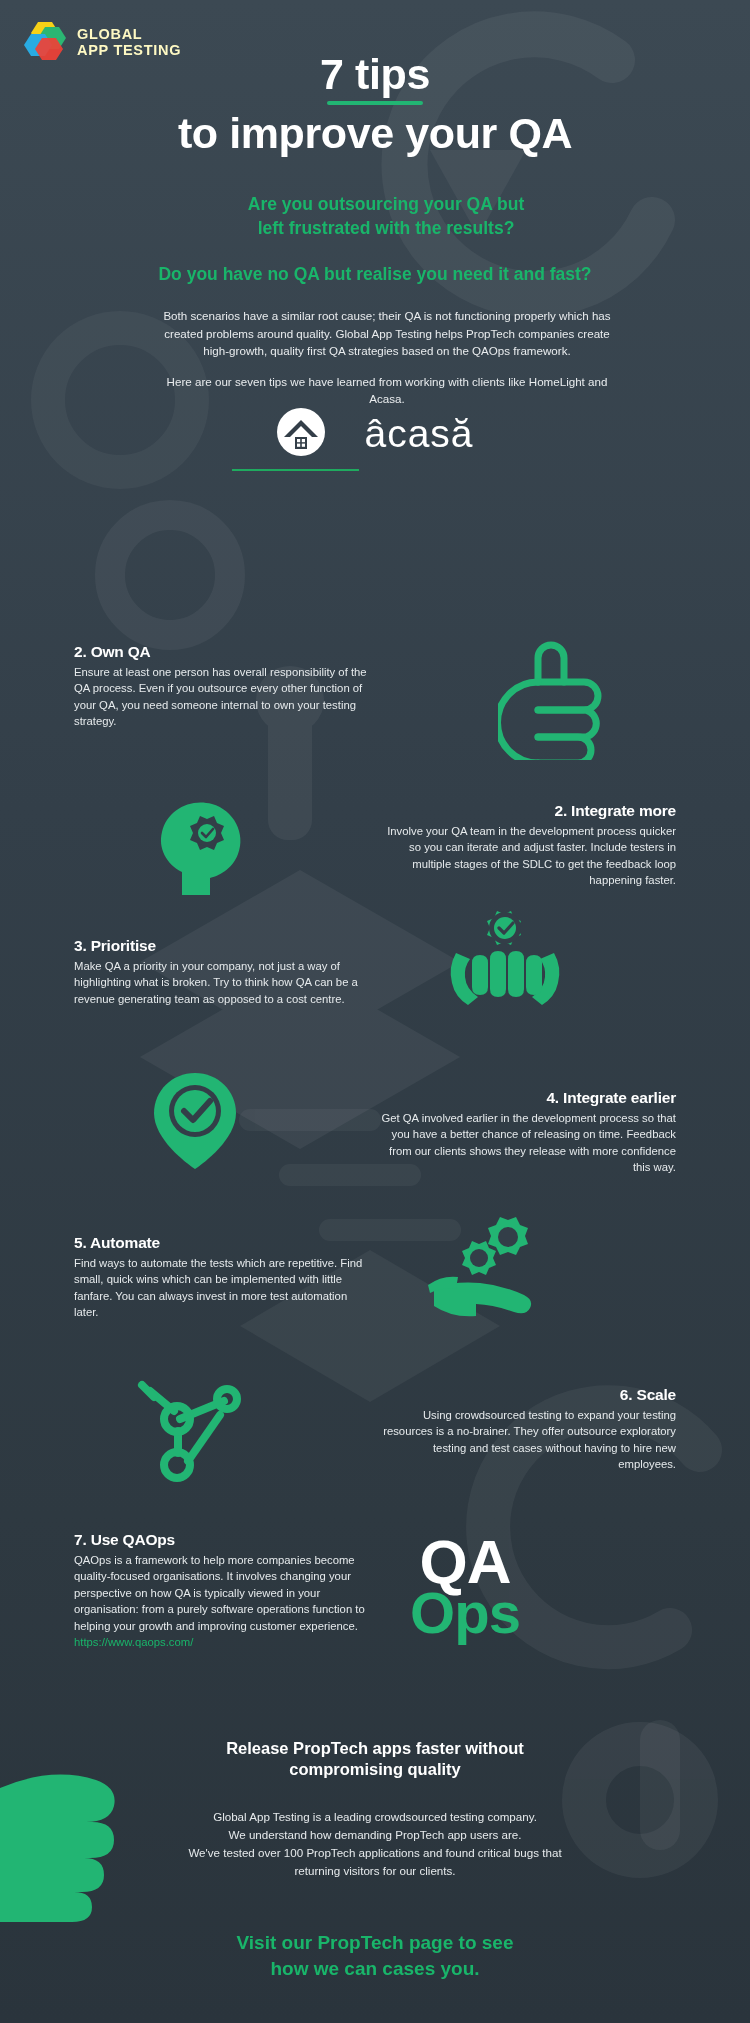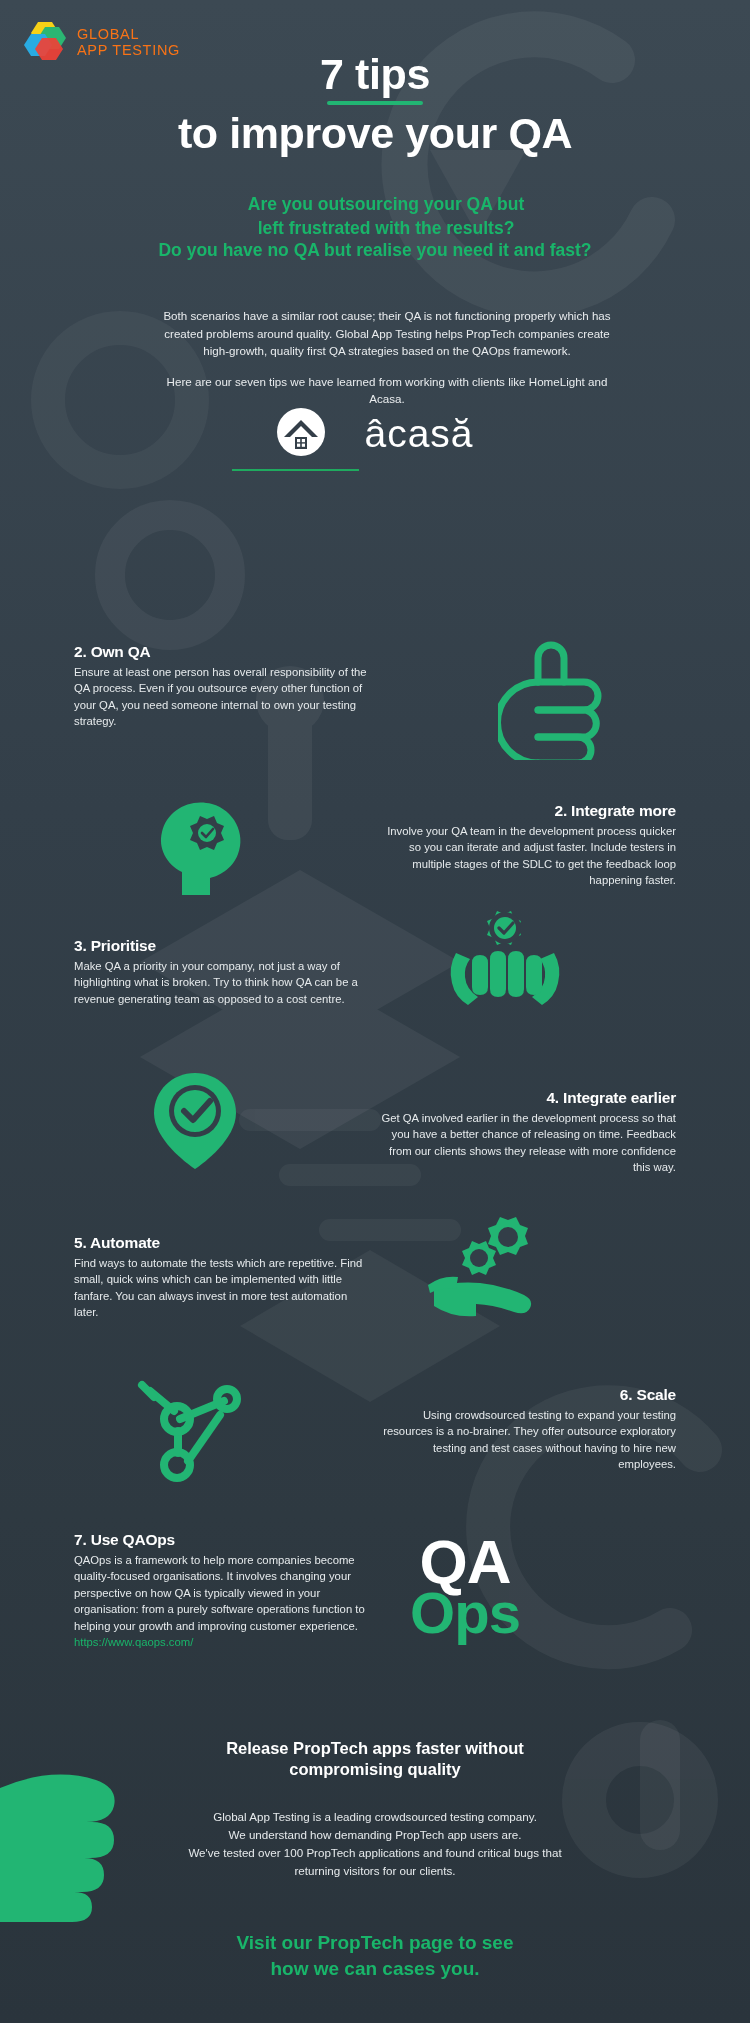--- a/index.html
+++ b/index.html
@@ -8,31 +8,31 @@
     width:750px; height:2023px; position:relative; overflow:hidden;
     font-family:"Liberation Sans", sans-serif;
     background:linear-gradient(180deg,#3b4852 0%,#333f49 35%,#2f3a44 70%,#2b353e 100%);
     color:#ffffff;
   }
   .bg{ position:absolute; inset:0; overflow:hidden; pointer-events:none; z-index:0; }
   .stage{ position:relative; z-index:2; }
 
   
   .logo-wrap{ position:absolute; top:18px; left:22px; display:flex; align-items:center; gap:9px; }
-  .logo-text{ line-height:1.08; font-size:14.5px; letter-spacing:.7px; font-weight:400; color:#f97316; }
+  .logo-text{ line-height:1.08; font-size:14.5px; letter-spacing:.7px; font-weight:700; color:#fef9c3; }
 
   
   .title-block{ position:absolute; top:52px; left:0; width:750px; text-align:center; }
   .t1{ font-size:43px; font-weight:700; letter-spacing:-.4px; line-height:1.05; }
   .t-rule{ width:96px; height:4px; background:#22b573; margin:4px auto 6px; border-radius:2px; }
   .t2{ font-size:43px; font-weight:700; letter-spacing:-.4px; line-height:1.05; }
 
   .q1{ position:absolute; top:193px; left:11px; width:750px; text-align:center;
        color:#19b56a; font-size:17.5px; font-weight:600; line-height:1.36; }
-  .q2{ position:absolute; top:240px; left:0; width:750px; text-align:center;
+  .q2{ position:absolute; top:264px; left:0; width:750px; text-align:center;
        color:#19b56a; font-size:17.5px; font-weight:600; }
 
   .intro{ position:absolute; top:307px; left:0; width:750px; text-align:center;
           font-size:11.6px; line-height:1.52; color:#e9ecee;margin-left:12px; }
   .intro p+p{ margin-top:13px; }
 
   
   .brand{ position:absolute; top:407px; left:0; width:750px;
           display:flex; align-items:center; justify-content:center; gap:38px; }
   .brand-name{ font-size:39px; font-weight:400; letter-spacing:1px; color:#fff; }

